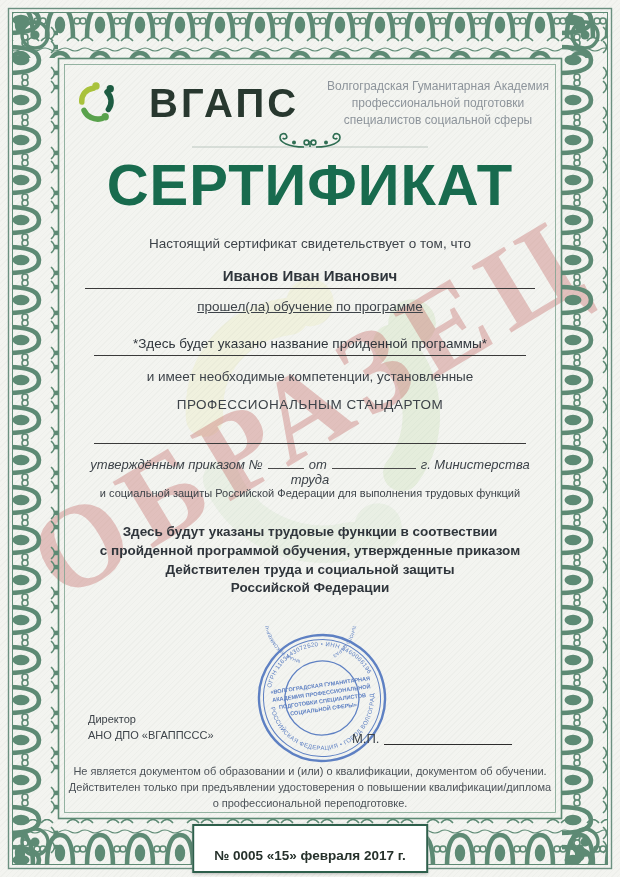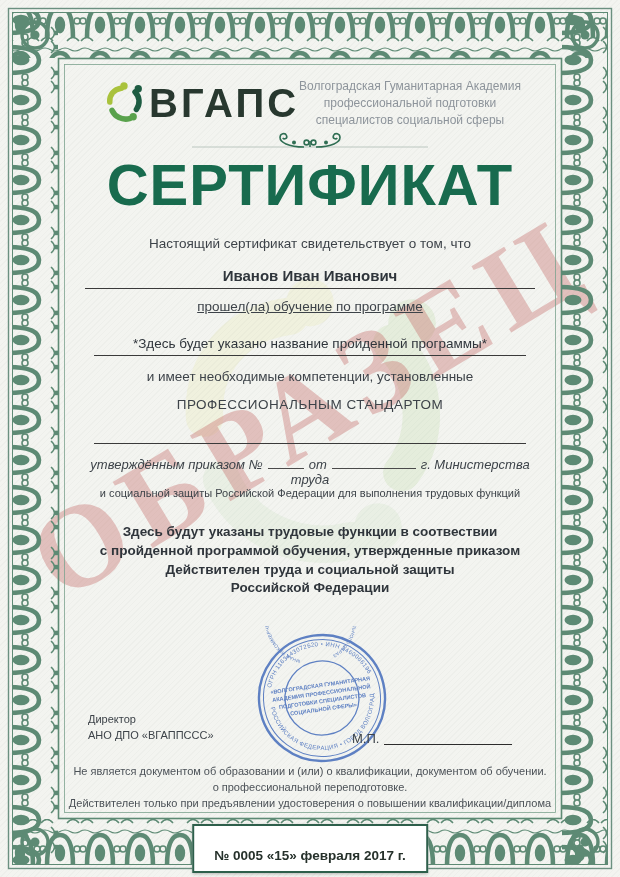--- a/index.html
+++ b/index.html
@@ -16,21 +16,21 @@
   .wm-logo{position:absolute;left:140px;top:255px;z-index:1;opacity:.55;}
   .wm-text{
     position:absolute;left:50%;top:408px;z-index:2;
     transform:translate(-50%,-50%) rotate(-31deg);
     font-family:"Liberation Serif","DejaVu Serif",serif;
     font-weight:bold;font-size:118px;letter-spacing:12px;
     color:rgba(196,108,106,0.38);white-space:nowrap;
   }
   
   .content{position:absolute;left:70px;right:70px;top:66px;z-index:4;text-align:center;color:#3d4349;}
-  .header{display:flex;justify-content:center;align-items:center;gap:0;margin-top:12px;}
+  .header{display:flex;justify-content:center;align-items:center;gap:28px;margin-top:12px;}
   .logo-mark{flex:0 0 auto;}
   .logo-word{font-size:40px;font-weight:800;color:#28382f;letter-spacing:3px;line-height:1;}
   .tagline{text-align:center;font-size:12px;color:#8d949b;line-height:1.4;}
   .flourish{margin:2px auto 0;display:block;}
   .title{font-size:58px;font-weight:800;color:#186b4e;letter-spacing:1px;line-height:1;margin-top:2px;}
   .statement{margin-top:22px;font-size:13.5px;}
   .name{margin-top:16px;font-size:15px;font-weight:bold;color:#2f353b;}
   .rule{border-bottom:1.5px solid #3a3a3a;margin:4px auto 0;}
   .rule.w-name{width:450px;}
   .rule.w-prog{width:432px;}
@@ -219,19 +219,19 @@
   <div class="director">
     <div>Директор</div>
     <div>АНО ДПО «ВГАППССС»</div>
   </div>
 
   <div class="mp">М.П.</div>
   <div class="sig-line"></div>
 
   <div class="disclaimer">
     <div>Не является документом об образовании и (или) о квалификации, документом об обучении.</div>
+    <div>Действителен только при предъявлении удостоверения о повышении квалификации/диплома</div>
     <div>о профессиональной переподготовке.</div>
-    <div>Действителен только при предъявлении удостоверения о повышении квалификации/диплома</div>
   </div>
 
   <div class="number-box">№ 0005 «15» февраля 2017 г.</div>
 
 </div>
 
 </body></html>

